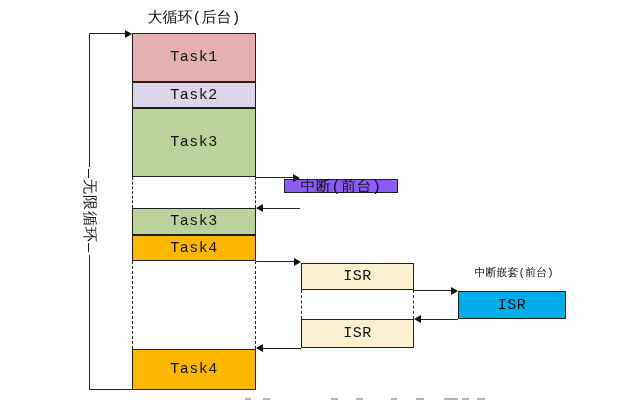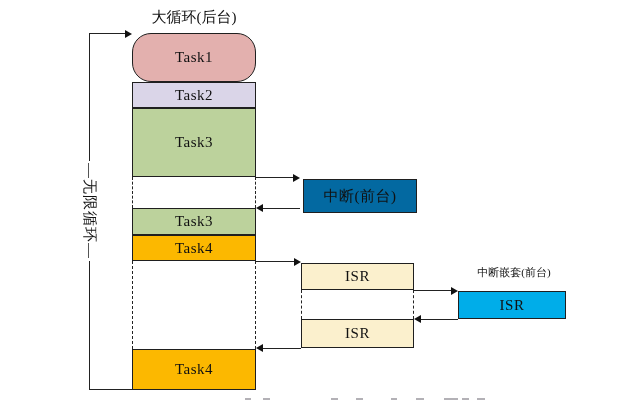--- a/index.html
+++ b/index.html
@@ -1,20 +1,20 @@
 <!DOCTYPE html>
 <html><head>
 <meta charset="utf-8">
 <style>
   html,body{margin:0;padding:0;background:#ffffff;}
   #canvas{
     position:relative;
     width:641px;height:405px;
     background:#ffffff;
-    font-family:Liberation Serif, serif;
+    font-family:Liberation Mono, monospace;
     color:#111;
     overflow:hidden;
   }
   .box{
     position:absolute;
     box-sizing:border-box;
     border:1px solid #1f1f1f;
     display:flex;align-items:center;justify-content:center;
     font-size:15px;
     letter-spacing:0.5px;
@@ -57,42 +57,42 @@
 <div id="canvas">
 
   <div class="diagram-title">大循环(后台)</div>
 
   <div class="vline" style="left:89px;top:33px;height:357px;"></div>
   <div class="hline" style="left:89px;top:33px;width:36px;"></div>
   <div class="ah-r" style="left:125px;top:30px;"></div>
   <div class="hline" style="left:89px;top:389px;width:43px;"></div>
   <div class="loop-label">—无限循环—</div>
 
-  <div class="box" style="left: 132px; top: 33px; width: 124px; height: 49px; background-color: rgb(227, 176, 174); border-radius: 19px;">
+  <div class="box" style="left: 132px; top: 33px; width: 124px; height: 49px; background-color: rgb(227, 176, 174);">
     <span>Task1</span>
   </div>
   <div class="box" style="left: 132px; top: 82px; width: 124px; height: 26px; background-color: rgb(218, 213, 232);">
     <span>Task2</span>
   </div>
   <div class="box" style="left: 132px; top: 108px; width: 124px; height: 69px; background-color: rgb(188, 210, 156);">
     <span>Task3</span>
   </div>
   <div class="gap" style="left:132px;top:177px;width:124px;height:31px;"></div>
   <div class="box" style="left: 132px; top: 208px; width: 124px; height: 27px; background-color: rgb(188, 210, 156);">
     <span>Task3</span>
   </div>
   <div class="box" style="left: 132px; top: 235px; width: 124px; height: 26px; background-color: rgb(252, 184, 0);">
     <span>Task4</span>
   </div>
   <div class="gap" style="left:132px;top:261px;width:124px;height:88px;"></div>
   <div class="box" style="left: 132px; top: 349px; width: 124px; height: 41px; background-color: rgb(252, 184, 0);">
     <span>Task4</span>
   </div>
 
-  <div class="box" style="left: 303px; top: 179px; width: 114px; height: 34px; background-color: #0369a1;">
+  <div class="box" style="left: 284px; top: 179px; width: 114px; height: 14px; background-color: #8b5cf6;">
     <span>中断(前台)</span>
   </div>
 
   <div class="box" style="left: 301px; top: 263px; width: 113px; height: 27px; background-color: rgb(251, 240, 205);">
     <span>ISR</span>
   </div>
   <div class="gap" style="left:301px;top:290px;width:113px;height:29px;"></div>
   <div class="box" style="left: 301px; top: 319px; width: 113px; height: 29px; background-color: rgb(251, 240, 205);">
     <span>ISR</span>
   </div>

